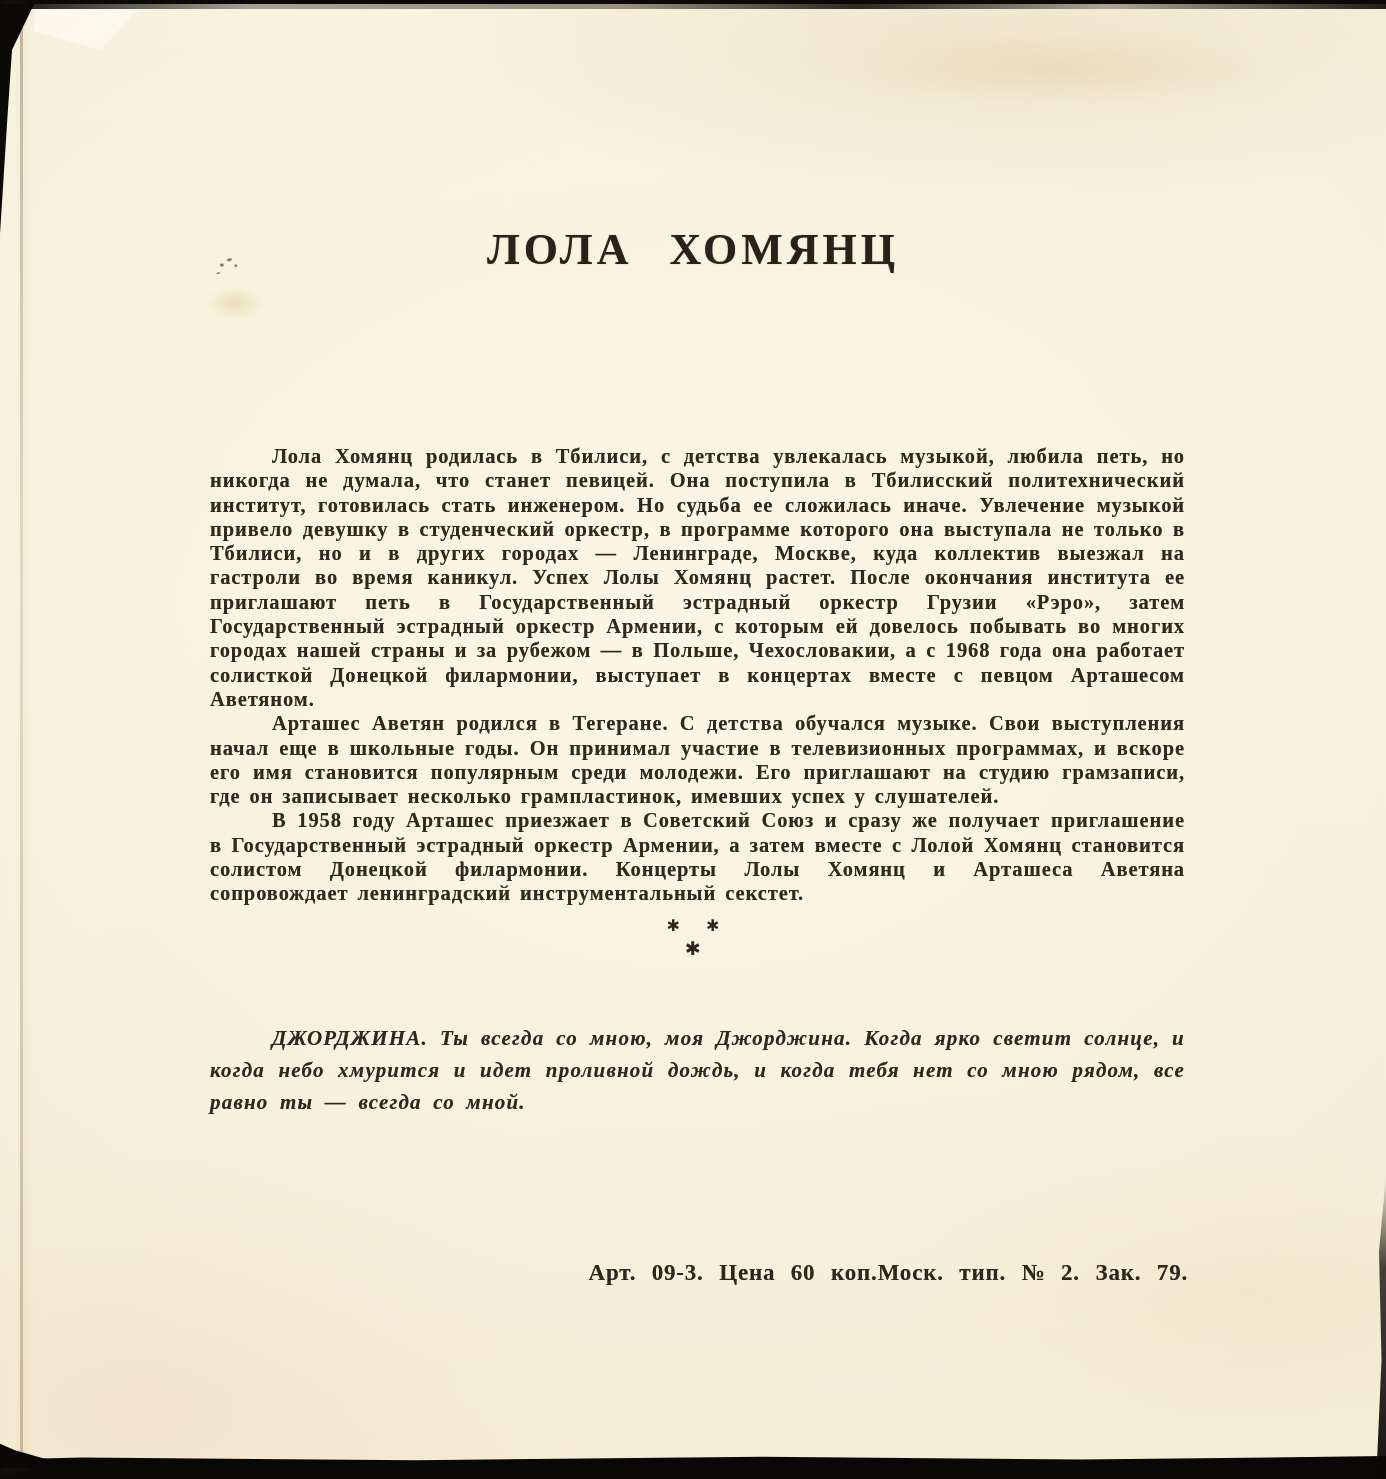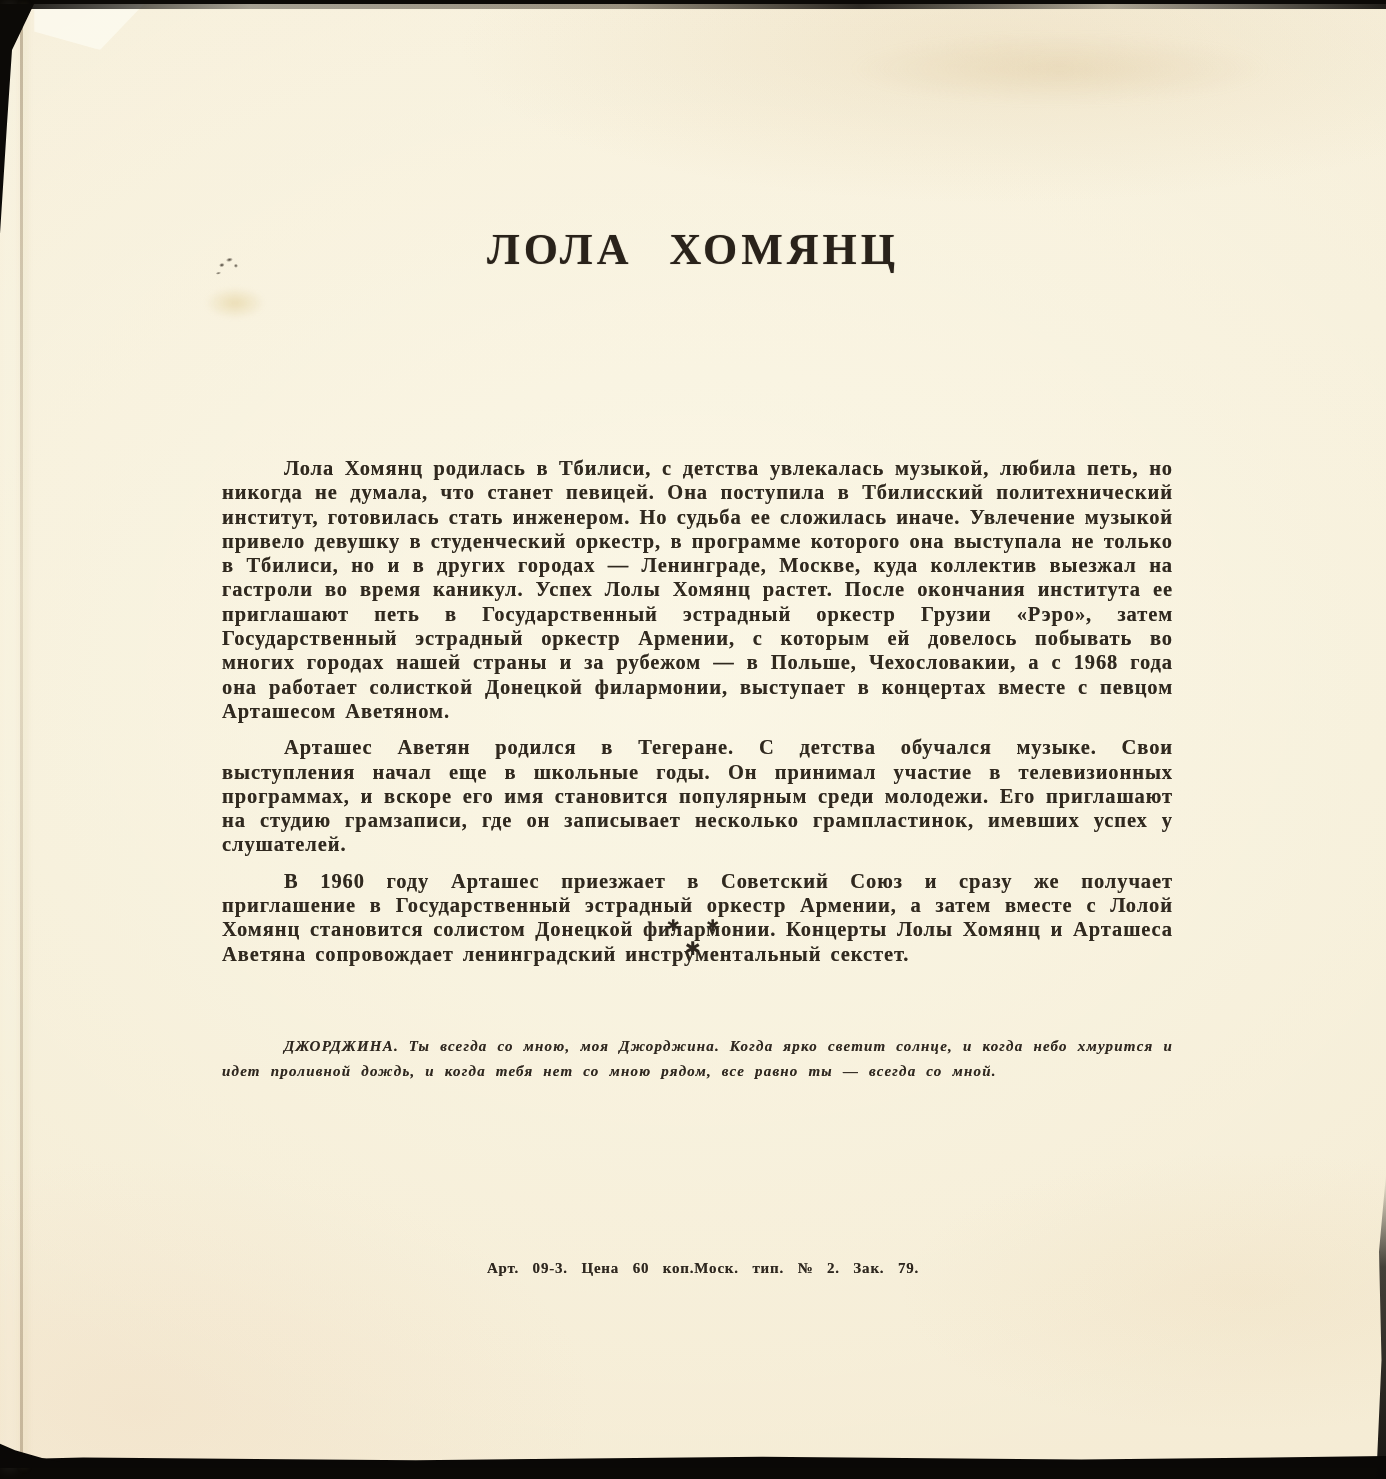--- a/index.html
+++ b/index.html
@@ -109,53 +109,53 @@
     position: absolute; left: 210px; top: 440px; width: 975px;
     color: #30291f;
     font-weight: 700;
     font-size: 20.5px;
     line-height: 24.3px;
     letter-spacing: 0.9px;
     word-spacing: 3px;
     text-align: justify;
     text-shadow: 0 0 0.5px rgba(48,41,31,0.5);
   }
-  .bio p, .songs p { margin: 12px; text-indent: 62px; }
+  .bio p, .songs p { margin: 0; text-indent: 62px; }
 
   .divider {
     position: absolute; left: 0; top: 914px; width: 1386px;
     text-align: center;
     color: #2e271f;
     font-family: "DejaVu Sans", sans-serif;
     line-height: 1;
   }
   .divider .row1 { font-size: 16px; }
   .divider .row1 span { margin: 0 13px; }
   .divider .row2 { font-size: 19px; margin-top: 5px; }
 
   .songs {
     position: absolute; left: 210px; top: 1018px; width: 975px;
     color: #2f2820;
     font-style: italic;
     font-weight: 700;
-    font-size: 15px;
-    line-height: 25px;
+    font-size: 21px;
+    line-height: 32px;
     letter-spacing: 1.2px;
     word-spacing: 5px;
     text-align: justify;
     text-shadow: 0 0 0.5px rgba(47,40,32,0.5);
   }
 
   .footer {
     position: absolute; left: 210px; top: 1256px; width: 978px;
     display: flex;
-    justify-content: center;
+    justify-content: flex-end;
     color: #2e271f;
     font-weight: 700;
-    font-size: 15px;
+    font-size: 23px;
     letter-spacing: 0.8px;
     word-spacing: 9px;
     text-shadow: 0 0 0.5px rgba(46,39,31,0.5);
   }
   .footer .left { padding-left: 8px; }
 </style>
 </head>
 <body>
 
 <div class="paper">
@@ -166,21 +166,21 @@
   <div class="ink-stain"></div>
   <div class="tan-stain"></div>
 
   <div class="title-block">
     <div>ЛОЛА ХОМЯНЦ</div>
   </div>
 
   <div class="bio">
     <p>Лола Хомянц родилась в Тбилиси, с детства увлекалась музыкой, любила петь, но никогда не думала, что станет певицей. Она поступила в Тбилисский политехнический институт, готовилась стать инженером. Но судьба ее сложилась иначе. Увлечение музыкой привело девушку в студенческий оркестр, в программе которого она выступала не только в Тбилиси, но и в других городах — Ленинграде, Москве, куда коллектив выезжал на гастроли во время каникул. Успех Лолы Хомянц растет. После окончания института ее приглашают петь в Государственный эстрадный оркестр Грузии «Рэро», затем Государственный эстрадный оркестр Армении, с которым ей довелось побывать во многих городах нашей страны и за рубежом — в Польше, Чехословакии, а с 1968 года она работает солисткой Донецкой филармонии, выступает в концертах вместе с певцом Арташесом Аветяном.</p>
     <p>Арташес Аветян родился в Тегеране. С детства обучался музыке. Свои выступления начал еще в школьные годы. Он принимал участие в телевизионных программах, и вскоре его имя становится популярным среди молодежи. Его приглашают на студию грамзаписи, где он записывает несколько грампластинок, имевших успех у слушателей.</p>
-    <p>В 1960 году Арташес приезжает в Советский Союз и сразу же получает приглашение в Государственный эстрадный оркестр Армении, а затем вместе с Лолой Хомянц становится солистом Донецкой филармонии. Концерты Лолы Хомянц и Арташеса Аветяна сопровождает ленинградский инструментальный секстет.</p>
+    <p>В 1958 году Арташес приезжает в Советский Союз и сразу же получает приглашение в Государственный эстрадный оркестр Армении, а затем вместе с Лолой Хомянц становится солистом Донецкой филармонии. Концерты Лолы Хомянц и Арташеса Аветяна сопровождает ленинградский инструментальный секстет.</p>
   </div>
 
   <div class="divider">
     <div class="row1">
       <span>✱</span><span>✱</span>
     </div>
     <div class="row2">
       <span>✱</span>
     </div>
   </div>

